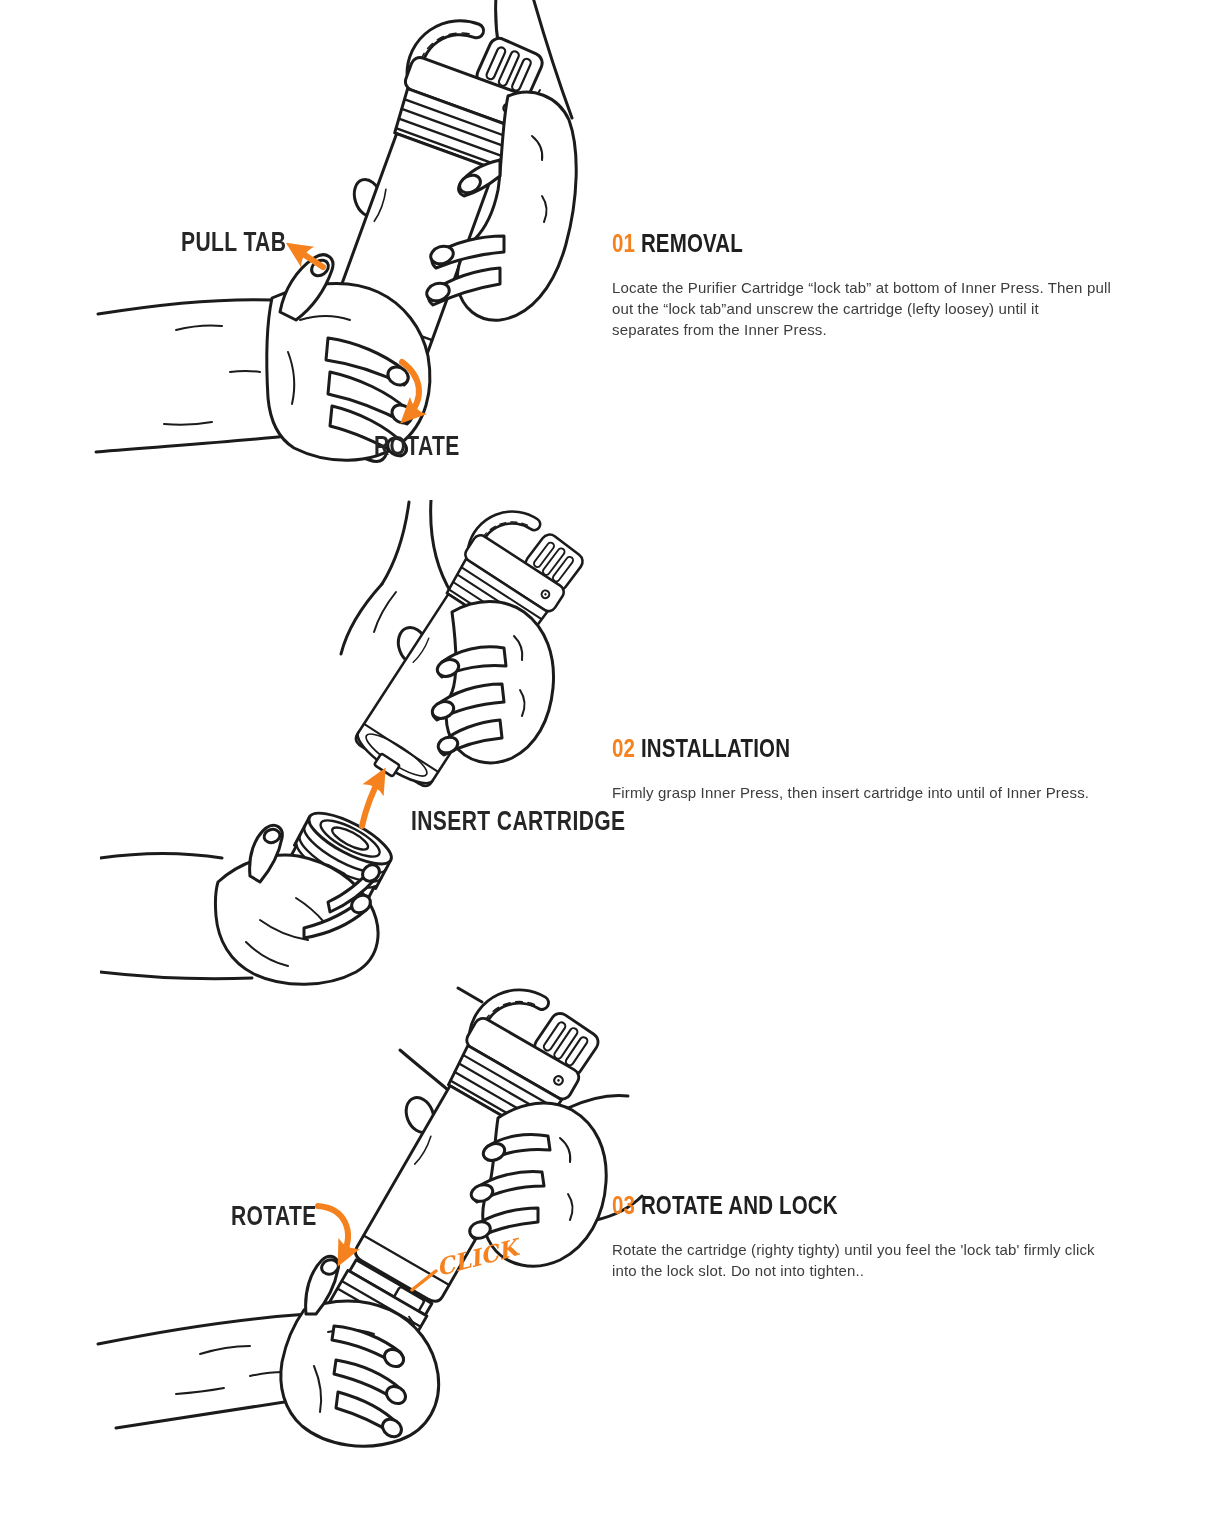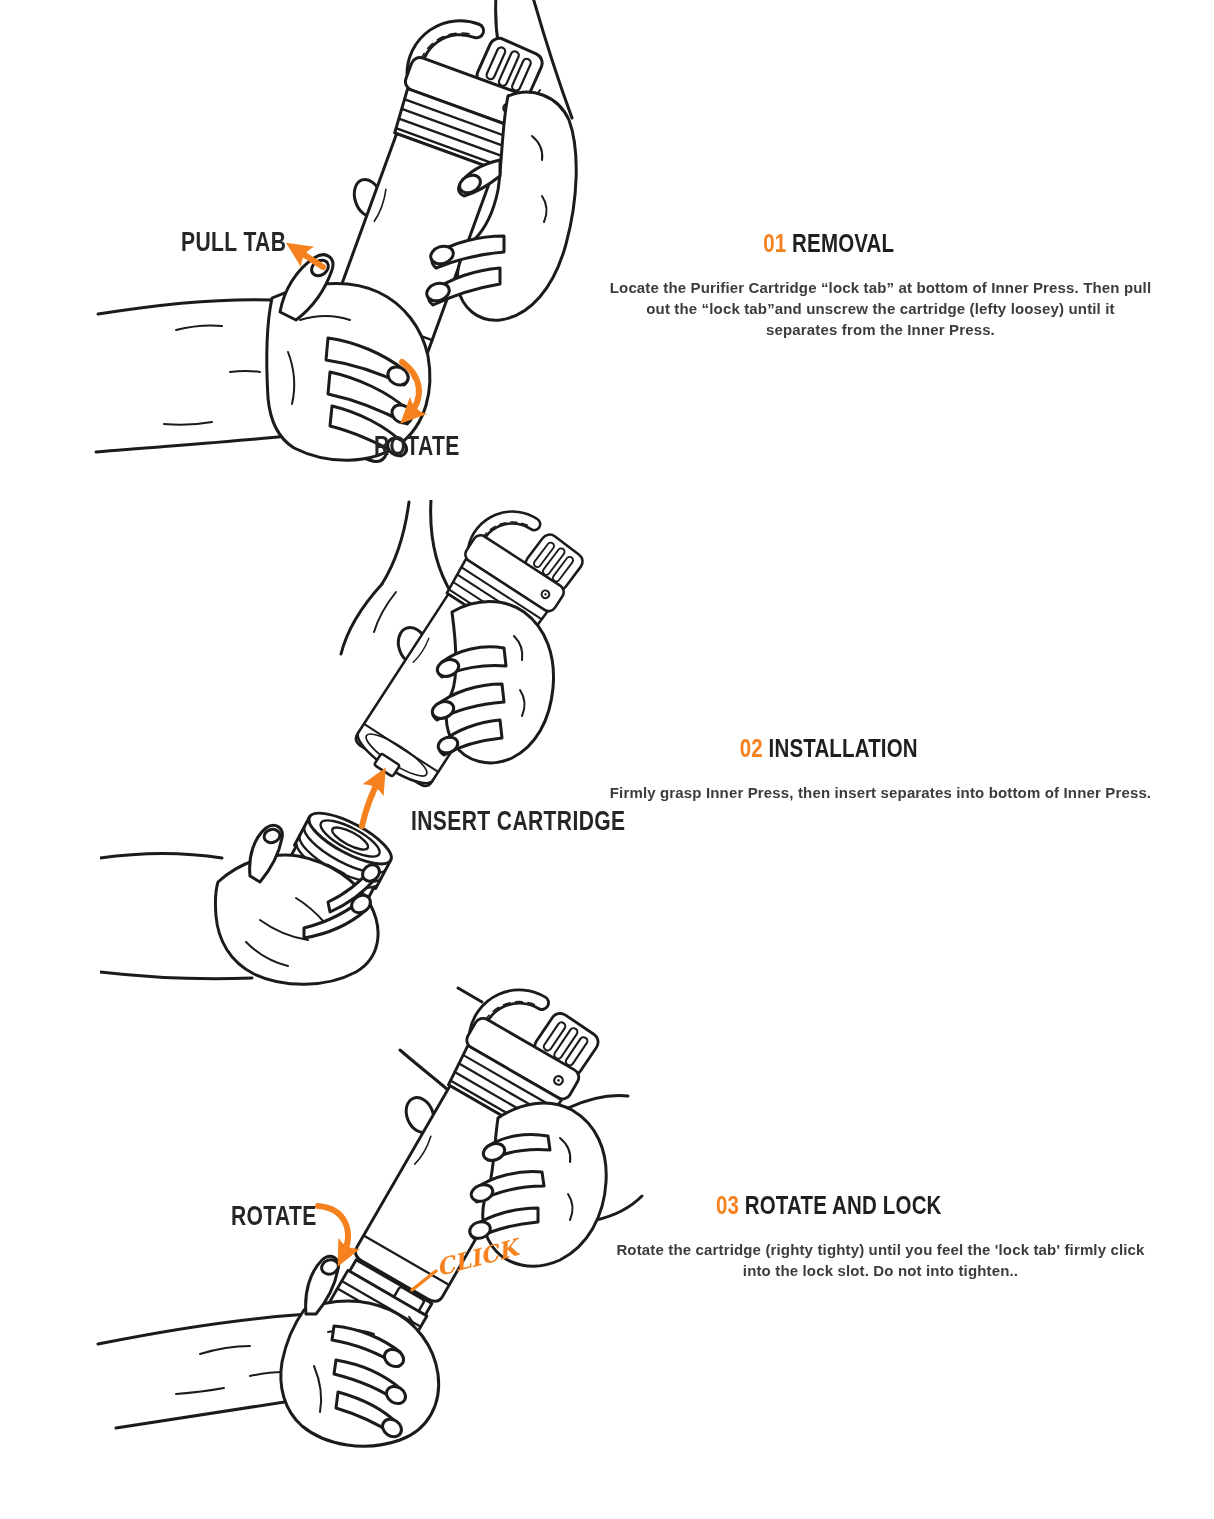--- a/index.html
+++ b/index.html
@@ -19,29 +19,29 @@
     position:absolute; font-weight:700; color:#262626; font-size:27px;
     letter-spacing:.5px; white-space:nowrap; transform:scaleX(.78);
     transform-origin:left top; line-height:1;
   }
   .anno-click {
     position:absolute; color:#F5821E; font-size:23px; font-weight:700;
     font-style:italic; font-family:"DejaVu Serif", serif; white-space:nowrap;
     transform:rotate(-15deg) skewX(-6deg); transform-origin:left top; line-height:1;
   }
   
-  .step { position:absolute; left:593px; width:575px;text-align:center; }
+  .step { position:absolute; left:612px; width:575px; }
   .step-head {
     font-size:25px; font-weight:700; line-height:1; white-space:nowrap;
     transform:scaleX(.82); transform-origin:left top; letter-spacing:.2px; color:#1f1f1f;
   }
   .step-num { color:#F5821E; margin-right:7px; }
   .step-desc {
     font-size:15px; line-height:21px; color:#3c3c3c;
-    letter-spacing:.15px; white-space:pre-line;font-weight:bold;
+    letter-spacing:.15px; white-space:pre-line;
   }
 </style>
 </head>
 <body>
 
 <svg width="0" height="0" style="position:absolute" aria-hidden="true">
   <defs>
     <marker id="ah" viewBox="0 0 10 10" refX="6.5" refY="5" markerWidth="4.6" markerHeight="4.6" orient="auto-start-reverse">
       <path d="M 0.6,0.6 L 10,5 L 0.6,9.4 Q 3.2,5 0.6,0.6 Z" fill="#F5821E"></path>
     </marker>
@@ -260,20 +260,20 @@
 
 <section class="step" style="top:210px">
   <h2 class="step-head"><span class="step-num">01</span><span>REMOVAL</span></h2>
   <p class="step-desc">Locate the Purifier Cartridge “lock tab” at bottom of Inner Press. Then pull
 out the “lock tab”and unscrew the cartridge (lefty loosey) until it
 separates from the Inner Press.</p>
 </section>
 
 <section class="step" style="top:715px">
   <h2 class="step-head"><span class="step-num">02</span><span>INSTALLATION</span></h2>
-  <p class="step-desc">Firmly grasp Inner Press, then insert separates into bottom of Inner Press.</p>
+  <p class="step-desc">Firmly grasp Inner Press, then insert cartridge into until of Inner Press.</p>
 </section>
 
 <section class="step" style="top:1172px">
   <h2 class="step-head"><span class="step-num">03</span><span>ROTATE AND LOCK</span></h2>
   <p class="step-desc">Rotate the cartridge (righty tighty) until you feel the 'lock tab' firmly click
 into the lock slot. Do not into tighten..</p>
 </section>
 
 </body></html>

